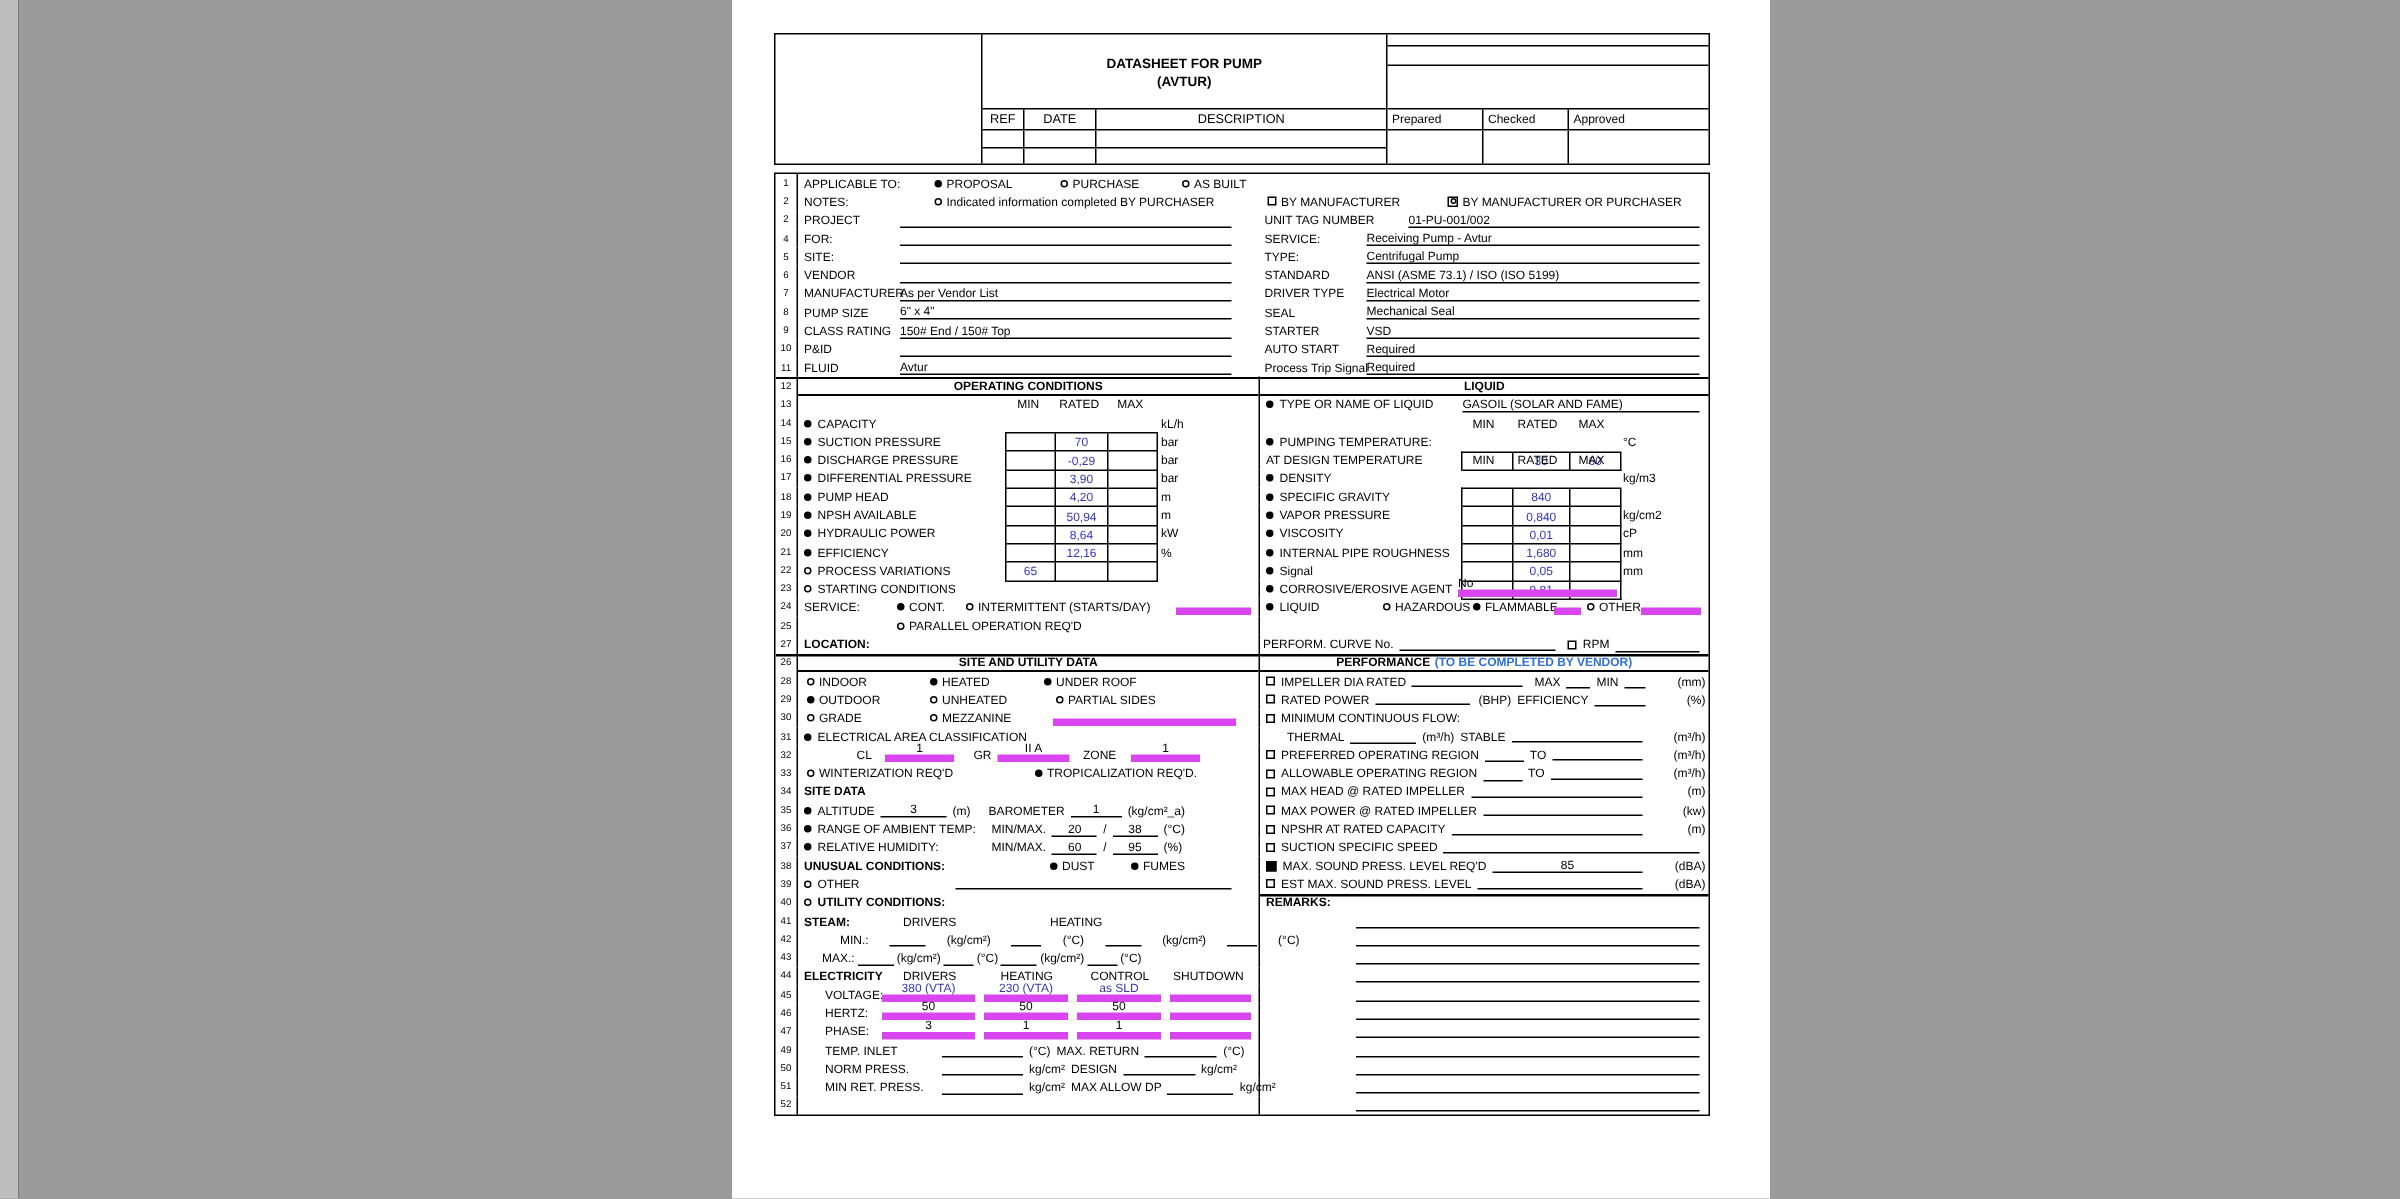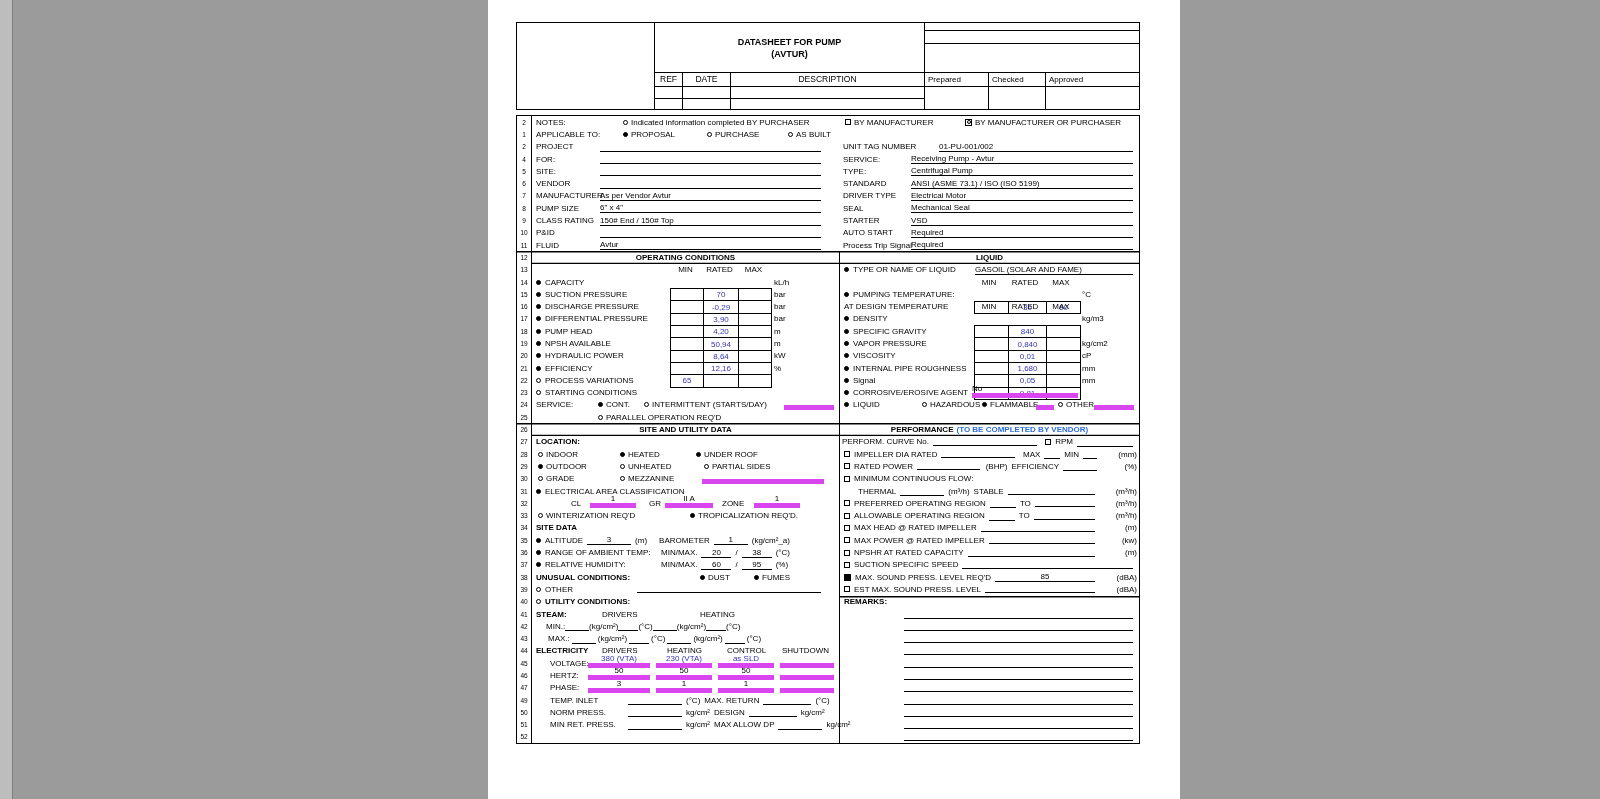--- a/index.html
+++ b/index.html
@@ -165,20 +165,42 @@
           <span></span>
       <span></span>
           <span>0,05</span>
           <span></span>
       <span></span>
           <span>9,81</span>
           <span></span>
     </div>
 
     <div class="row">
+          <div class="num">1</div>
+          <div class="ct">
+      <div class="lh">
+              <span>APPLICABLE TO:</span>
+        <span class="u" style="left:91px">
+                <span class="rdf"></span>
+                <span>PROPOSAL</span>
+              </span>
+        <span class="u" style="left:175px">
+                <span class="rd"></span>
+                <span>PURCHASE</span>
+              </span>
+        <span class="u" style="left:256px">
+                <span class="rd"></span>
+                <span>AS BUILT</span>
+              </span>
+      </div>
+            <div class="rh nb"></div>
+          </div>
+        </div>
+
+    <div class="row">
           <div class="num">2</div>
           <div class="ct">
       <div class="lh">
               <span>NOTES:</span>
         <span class="u" style="left:91px">
                 <span class="rd"></span>
                 <span>Indicated information completed BY PURCHASER</span>
               </span>
       </div>
       <div class="rh nb">
@@ -190,42 +212,20 @@
                 <span class="cb">
                   <span class="dot"></span>
                 </span>
                 <span>BY MANUFACTURER OR PURCHASER</span>
               </span>
       </div>
           </div>
         </div>
 
     <div class="row">
-          <div class="num">1</div>
-          <div class="ct">
-      <div class="lh">
-              <span>APPLICABLE TO:</span>
-        <span class="u" style="left:91px">
-                <span class="rdf"></span>
-                <span>PROPOSAL</span>
-              </span>
-        <span class="u" style="left:175px">
-                <span class="rd"></span>
-                <span>PURCHASE</span>
-              </span>
-        <span class="u" style="left:256px">
-                <span class="rd"></span>
-                <span>AS BUILT</span>
-              </span>
-      </div>
-            <div class="rh nb"></div>
-          </div>
-        </div>
-
-    <div class="row">
           <div class="num">2</div>
           <div class="ct">
       <div class="lh">
               <span class="lbl60">PROJECT</span>
               <span class="vline"></span>
             </div>
       <div class="rh nb">
               <span class="lbl92">UNIT TAG NUMBER</span>
               <span class="vline">
                 <span>01-PU-001/002</span>
@@ -282,21 +282,21 @@
             </div>
           </div>
         </div>
 
     <div class="row">
           <div class="num">7</div>
           <div class="ct">
       <div class="lh">
               <span class="lbl60">MANUFACTURER</span>
               <span class="vline">
-                <span>As per Vendor Avtur</span>
+                <span>As per Vendor List</span>
               </span>
             </div>
       <div class="rh nb">
               <span class="lbl64">DRIVER TYPE</span>
               <span class="vline">
                 <span>Electrical Motor</span>
               </span>
             </div>
           </div>
         </div>
@@ -600,48 +600,48 @@
     <div class="row">
           <div class="num">25</div>
           <div class="ct">
       <div class="lh">
               <span class="u" style="left:66px">
                 <span class="rd"></span>
                 <span>PARALLEL OPERATION REQ'D</span>
               </span>
             </div>
       <div class="rh"></div>
-          </div>
-        </div>
-
-    <div class="row sec bt">
-          <div class="num">26</div>
-          <div class="ct">
-      <div class="lh">
-              <span>SITE AND UTILITY DATA</span>
-            </div>
-      <div class="rh" style="gap:3px">
-              <span>PERFORMANCE</span>
-              <span class="vb">(TO BE COMPLETED BY VENDOR)</span>
-            </div>
           </div>
         </div>
 
     <div class="row">
           <div class="num">27</div>
           <div class="ct">
       <div class="lh">
               <span class="b">LOCATION:</span>
             </div>
       <div class="rh" style="padding-left:2px">
               <span>PERFORM. CURVE No.</span>
               <span class="ul" style="margin-right:4px"></span>
               <span class="cbs"></span>
               <span>RPM</span>
               <span class="ulw" style="width:56px;margin-right:6px"></span>
+            </div>
+          </div>
+        </div>
+
+    <div class="row sec bt">
+          <div class="num">26</div>
+          <div class="ct">
+      <div class="lh">
+              <span>SITE AND UTILITY DATA</span>
+            </div>
+      <div class="rh" style="gap:3px">
+              <span>PERFORMANCE</span>
+              <span class="vb">(TO BE COMPLETED BY VENDOR)</span>
             </div>
           </div>
         </div>
 
     <div class="row">
           <div class="num">28</div>
           <div class="ct">
       <div class="lh">
               <span class="u" style="left:6px">
                 <span class="rd"></span>
@@ -944,21 +944,21 @@
             </div>
       <div class="rh">
               <span class="remline"></span>
             </div>
           </div>
         </div>
 
     <div class="row">
           <div class="num">42</div>
           <div class="ct">
-      <div class="lh" style="gap:0">
+      <div class="lh" style="gap:14px">
               <span class="ind"></span>
               <span>MIN.:</span>
               <span class="ulw" style="width:24px"></span>
               <span>(kg/cm²)</span>
               <span class="ulw" style="width:20px"></span>
               <span>(°C)</span>
               <span class="ulw" style="width:24px"></span>
               <span>(kg/cm²)</span>
               <span class="ulw" style="width:20px"></span>
               <span>(°C)</span>

